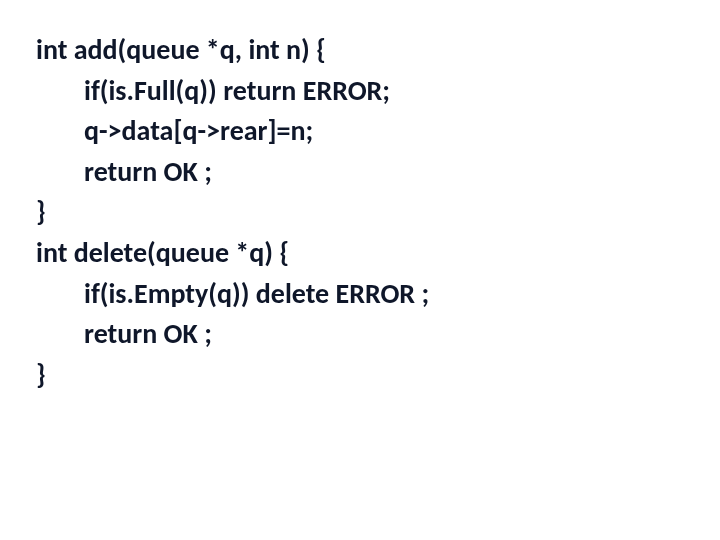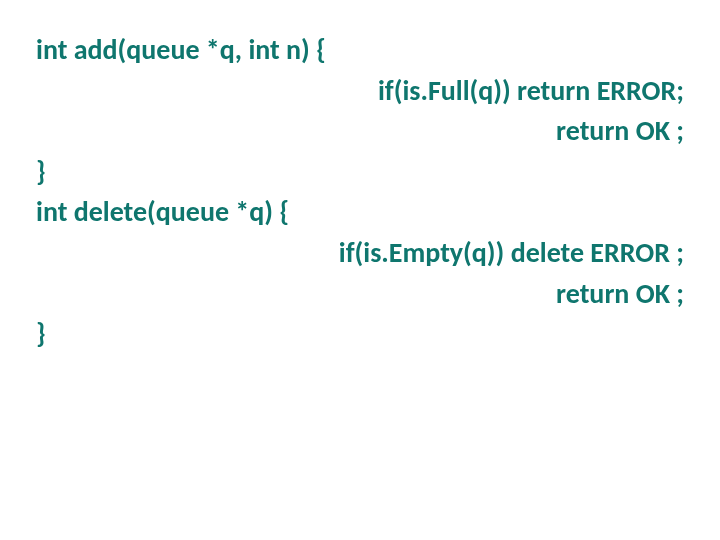--- a/index.html
+++ b/index.html
@@ -6,31 +6,32 @@
     body {
       width: 720px;
       height: 540px;
       background: #ffffff;
       font-family: Calibri, Arial, sans-serif;
       padding: 30px 36px;
     }
     .code-block {
       font-size: 28px;
       font-weight: bold;
-      color: #0f766e;
+      color: #0f172a;
       line-height: 1.45;
     }
     .line { white-space: pre; }
-    .indent { padding-left: 48px; text-align: right; }
+    .indent { padding-left: 48px; }
   </style>
 </head>
 <body>
 
 <div class="code-block">
   <div class="line">int add(queue *q, int n) {</div>
   <div class="line indent">if(is.Full(q)) return ERROR;</div>
+  <div class="line indent">q-&gt;data[q-&gt;rear]=n;</div>
   <div class="line indent">return OK ;</div>
   <div class="line">}</div>
   <div class="line">int delete(queue *q) {</div>
   <div class="line indent">if(is.Empty(q)) delete ERROR ;</div>
   <div class="line indent">return OK ;</div>
   <div class="line">}</div>
 </div>
 
 </body></html>

